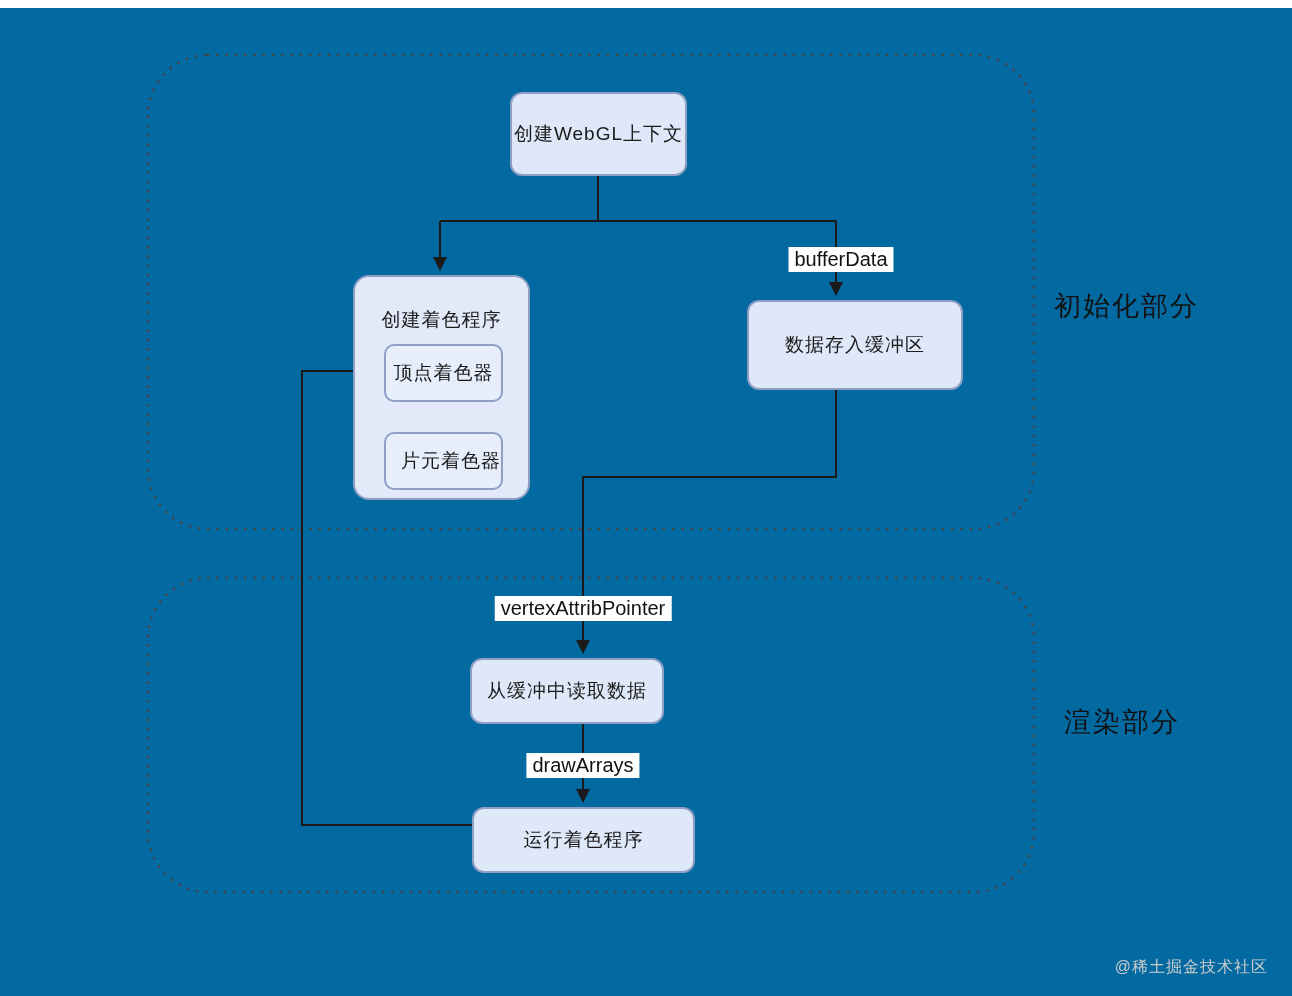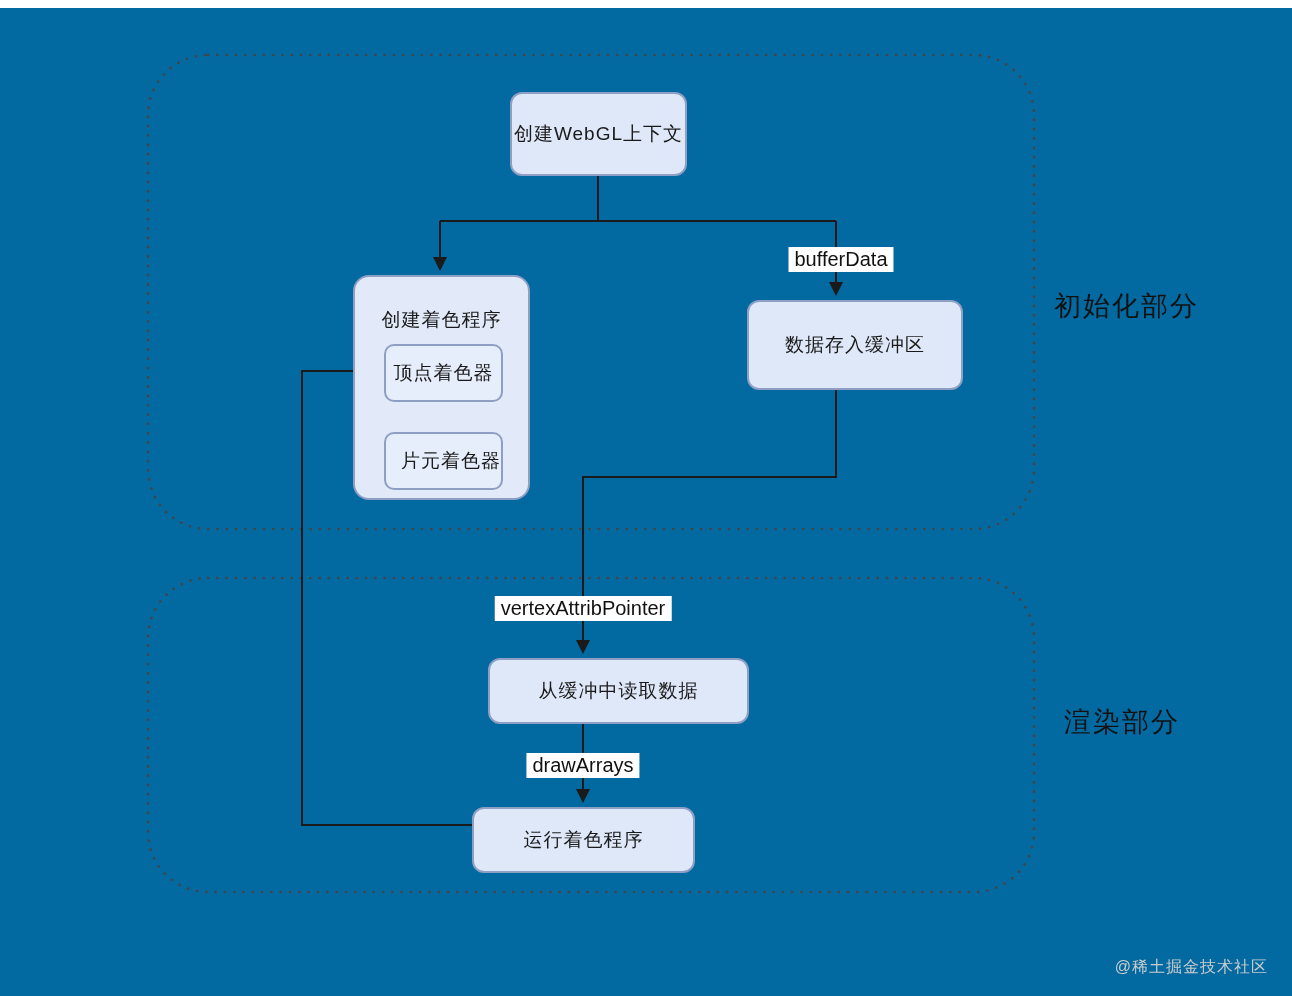--- a/index.html
+++ b/index.html
@@ -141,21 +141,21 @@
     </div>
     <div class="inner-node" style="left:29px; top:155px; width:119px; height:58px;justify-content:flex-end;">
       <span>片元着色器</span>
     </div>
   </div>
 
   <div class="node" style="left:747px; top:292px; width:216px; height:90px;">
     <span>数据存入缓冲区</span>
   </div>
 
-  <div class="node" style="left:488px; top:650px; width:261px; height:66px;">
+  <div class="node" style="left:470px; top:650px; width:194px; height:66px;">
     <span>从缓冲中读取数据</span>
   </div>
 
   <div class="node" style="left:472px; top:799px; width:223px; height:66px;">
     <span>运行着色程序</span>
   </div>
 
   <div class="edge-label" style="left:841px; top:239px;">bufferData</div>
   <div class="edge-label" style="left:583px; top:588px;">vertexAttribPointer</div>
   <div class="edge-label" style="left:583px; top:745px;">drawArrays</div>

